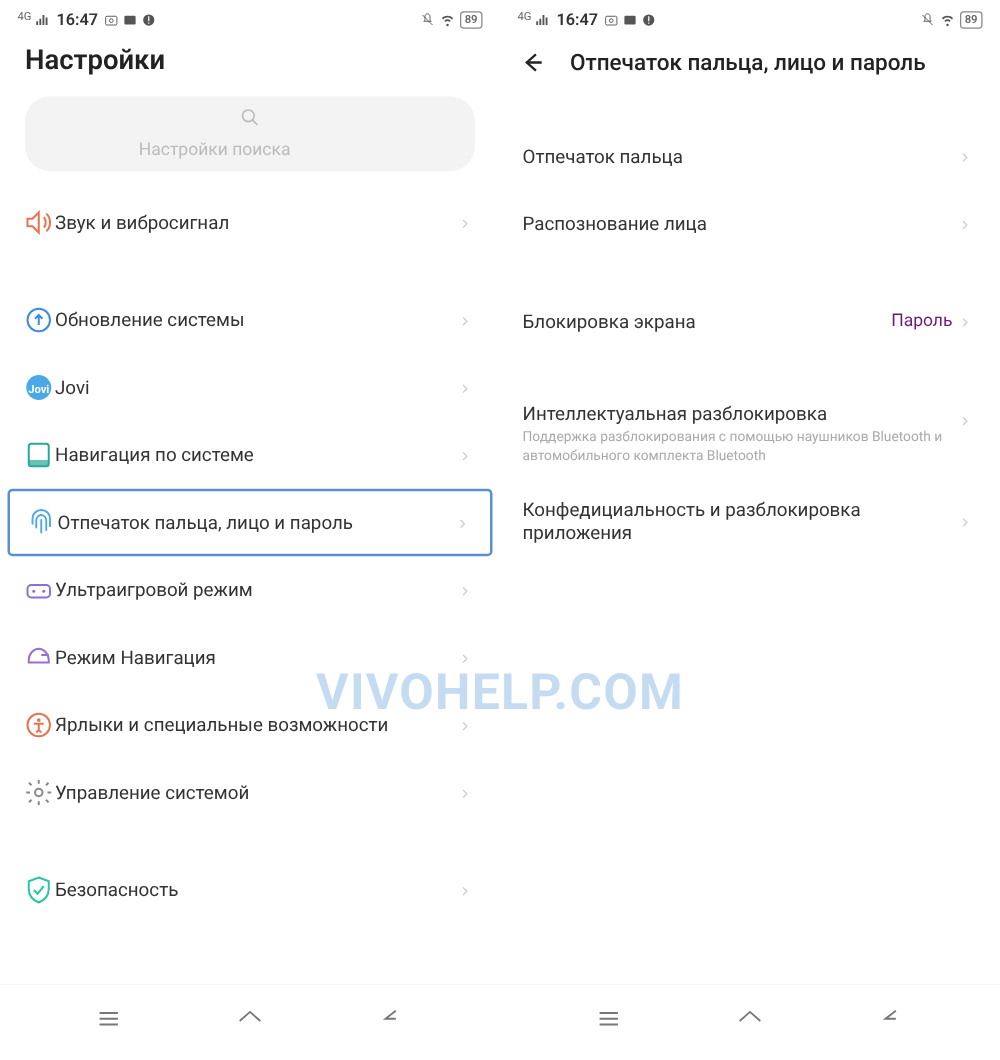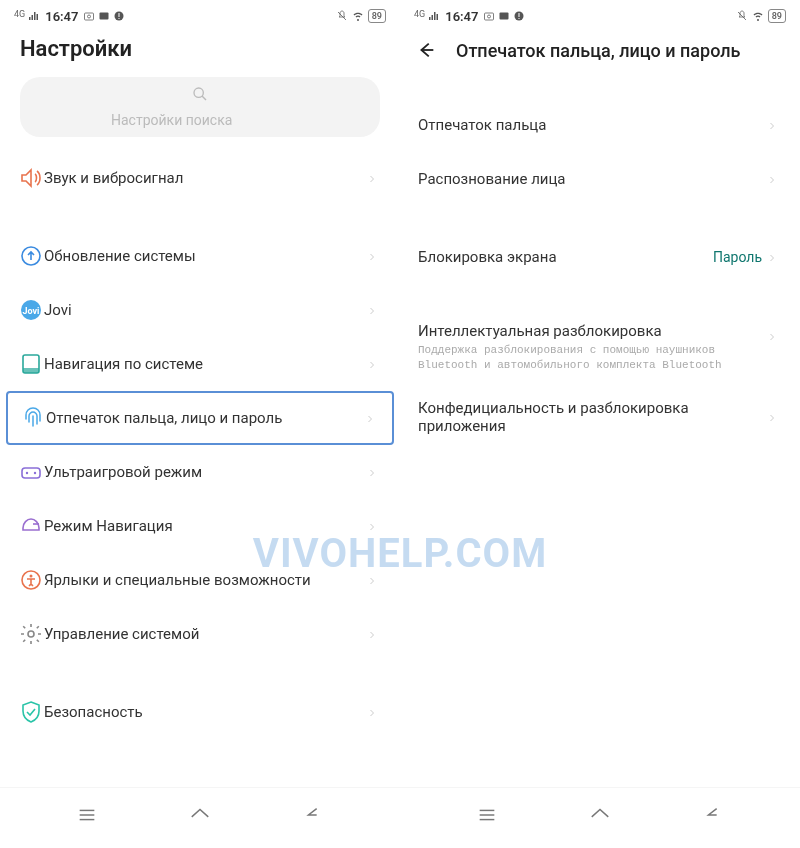--- a/index.html
+++ b/index.html
@@ -21,22 +21,22 @@
 .search-box { margin: 0 20px 14px 20px; background: #f3f3f3; border-radius: 20px; display: flex; align-items: center; padding: 9px 14px; gap: 10px; flex-direction: column; }
 .search-box svg { width: 16px; height: 16px; fill: #bbb; }
 .search-box input { border: none; background: transparent; outline: none; font-size: 14px; color: #888; flex: 1; }
 .search-box input::placeholder { color: #bbb; }
 .list { flex: 1; overflow: hidden; }
 .row { display: flex; align-items: center; padding: 14px 18px; position: relative; }
 .row.selected { border: 2.5px solid #5a8fd6; border-radius: 4px; margin: 0 6px; padding: 12px 12px; }
 .row-icon { width: 26px; height: 26px; display: flex; align-items: center; justify-content: center; flex-shrink: 0; }
 .row-icon svg { width: 24px; height: 24px; }
 .row-text { flex: 1; font-size: 15px; color: #333; }
-.row-sub { font-size: 11px; color: #aaa; margin-top: 3px; line-height: 1.35; font-family: Liberation Mono, monospace; }
-.row-value { font-size: 14px; color: #0f766e; margin-right: 4px; }
+.row-sub { font-size: 11px; color: #aaa; margin-top: 3px; line-height: 1.35; }
+.row-value { font-size: 14px; color: #701a75; margin-right: 4px; }
 .chevron { width: 16px; height: 16px; flex-shrink: 0; }
 .chevron svg { width: 12px; height: 12px; fill: none; stroke: #ccc; stroke-width: 2; }
 .section-gap { height: 24px; }
 .right-list .row { padding: 18px 18px; }
 .right-list .row-text { font-size: 15px; }
 .nav-bar { display: flex; justify-content: space-around; align-items: center; padding: 16px 30px 18px 30px; border-top: 1px solid #f5f5f5; }
 .nav-btn svg { width: 22px; height: 22px; fill: none; stroke: #777; stroke-width: 1.6; }
 .watermark { position: absolute; top: 530px; left: 50%; transform: translateX(-50%); font-size: 40px; font-weight: 700; color: rgba(150,190,230,0.55); letter-spacing: 1px; pointer-events: none; white-space: nowrap; z-index: 99; }
 </style>
 </head>

